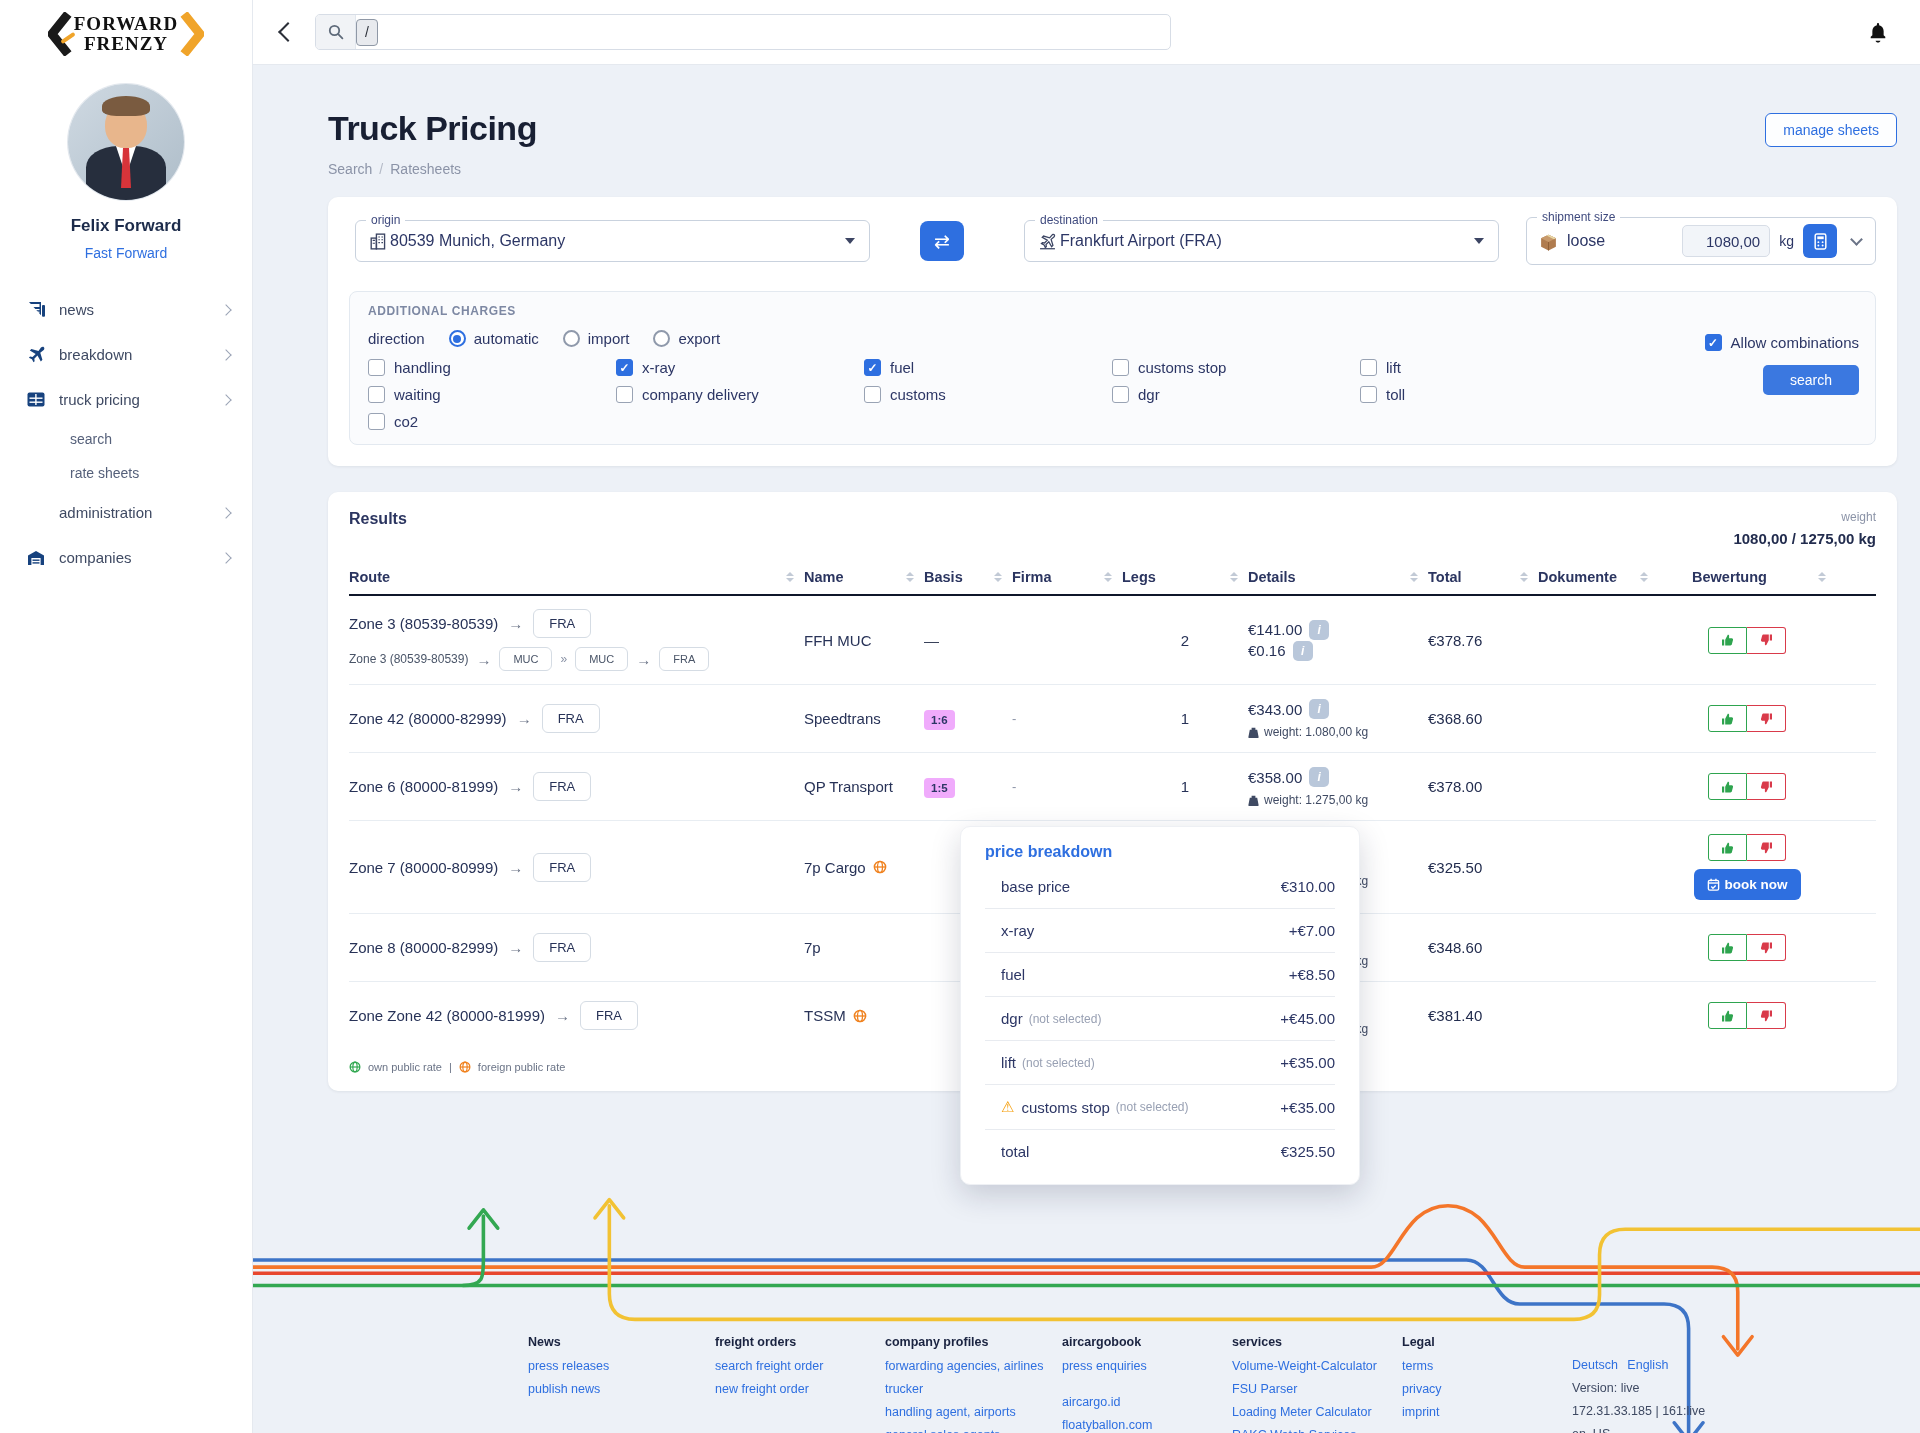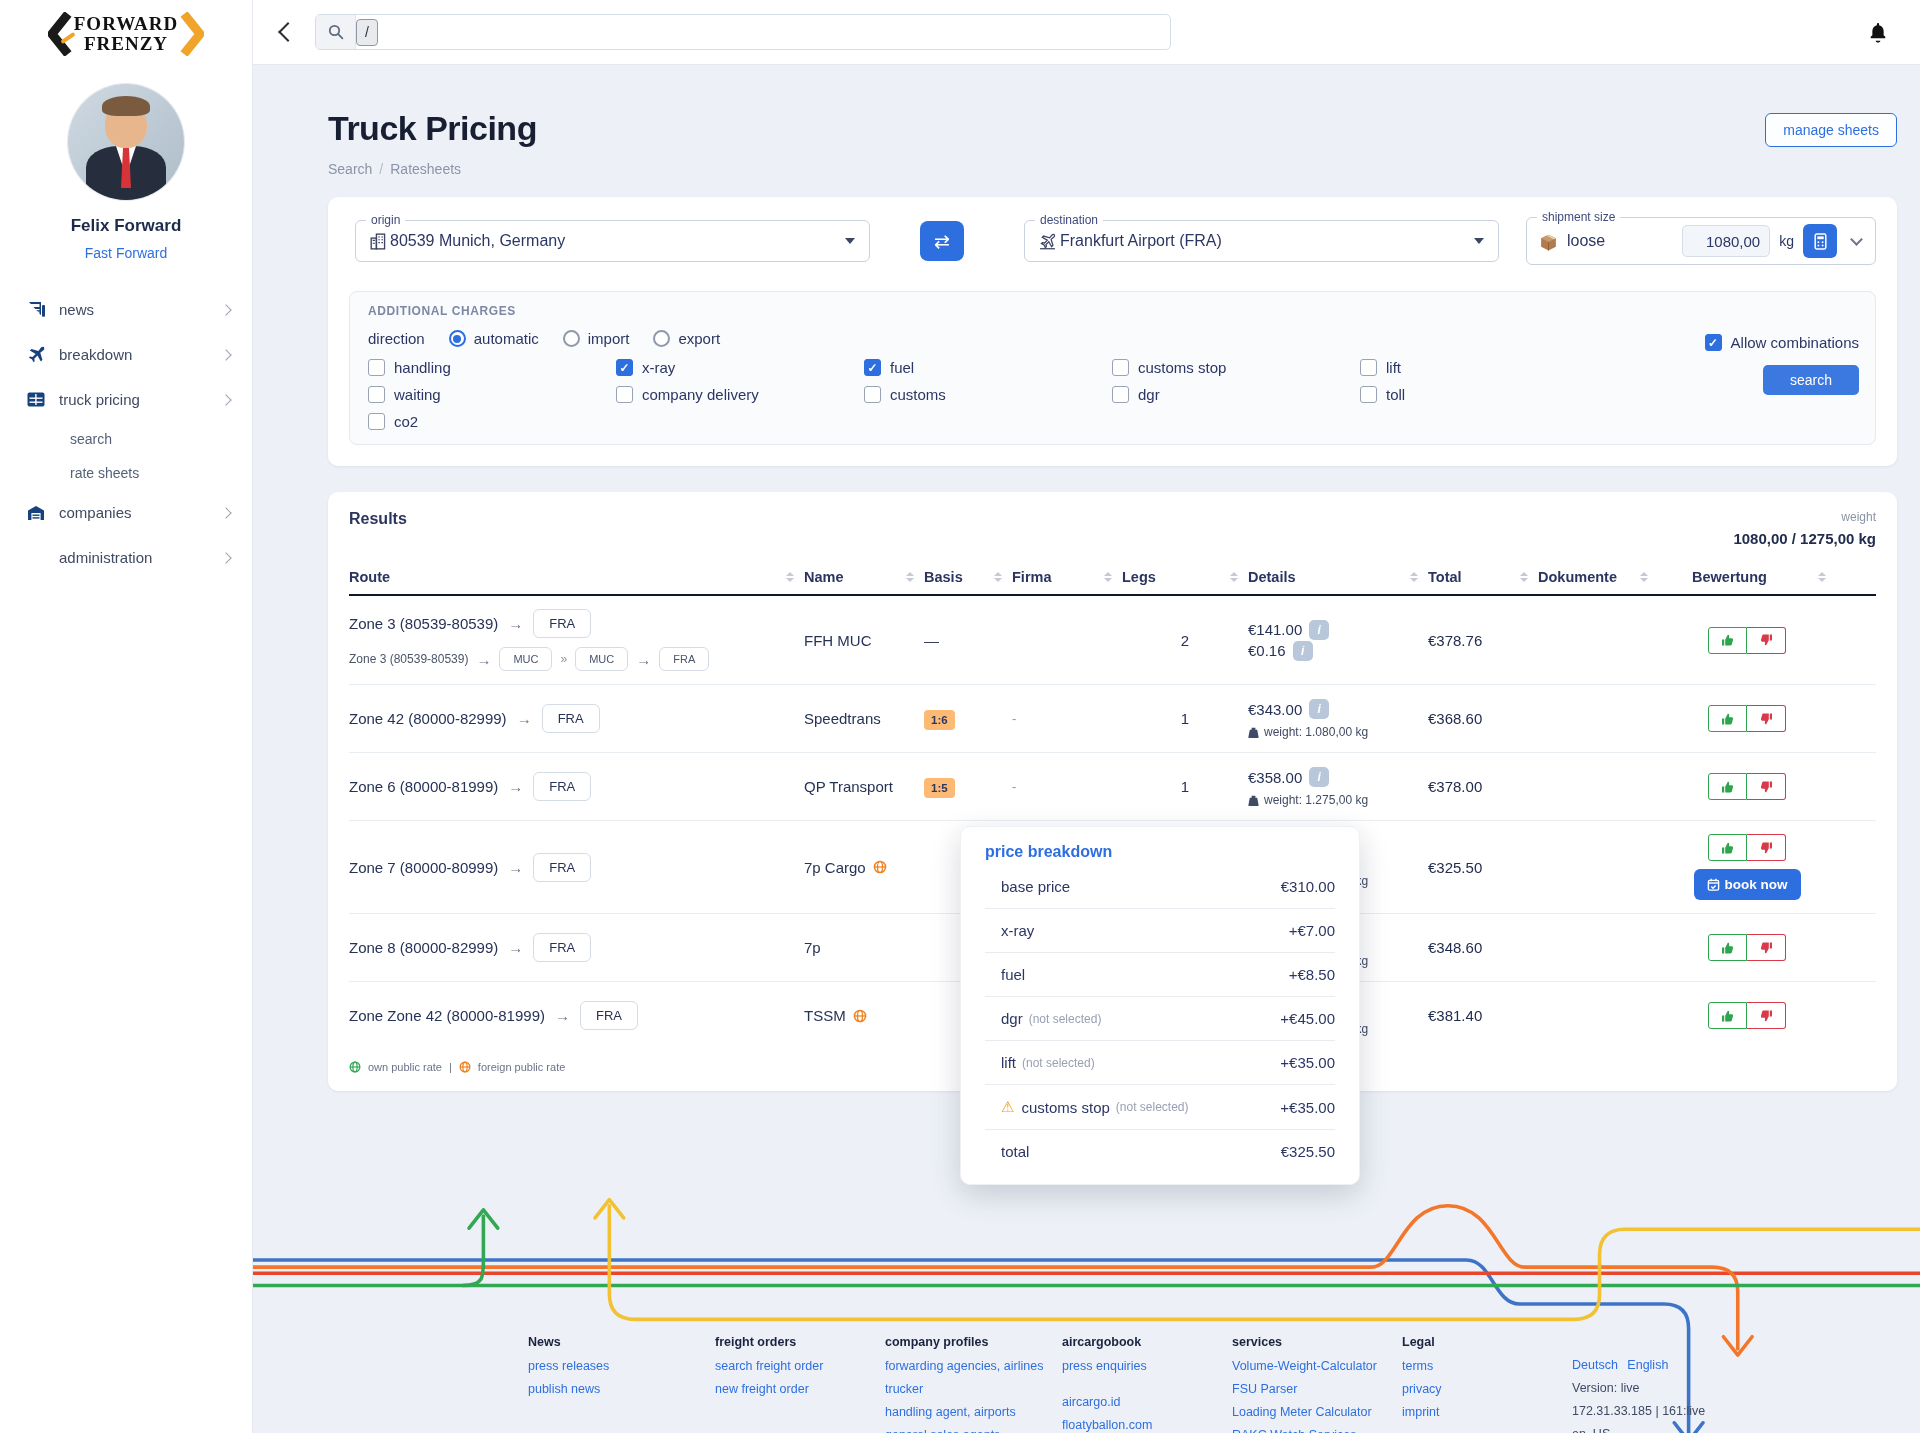--- a/index.html
+++ b/index.html
@@ -100,21 +100,21 @@
   .sort .up { border-bottom:4px solid #c2cad6; } .sort .dn { border-top:4px solid #c2cad6; }
   .trow.data { border-bottom:1px solid #e8edf2; padding:13px 0; min-height:64px; font-size:15px; color:#273257;}
   .trow.data:last-of-type { border-bottom:0; }
   .route-main { display:flex; align-items:center; gap:10px; }
   .arrow { color:#6b7487; font-size:15px; }
   .chip { border:1px solid #d5dce4; border-radius:6px; background:#fff; padding:6px 15px; font-size:13px; color:#273257; cursor:pointer;}
   .sub-route { display:flex; align-items:center; gap:8px; margin-top:9px; font-size:12px; color:#4a5568; }
   .chip.sm { padding:5px 13px; font-size:11px; color:#4a5568; }
   .chainsym { color:#8a93a6; }
   .name-cell { display:flex; align-items:center; gap:7px; }
-  .basis-chip { background:#fdba74; border-radius:4px; padding:4px 7px; font-size:11.5px; font-weight:bold; color:#2c3665;}
+  .basis-chip { background:#f0abfc; border-radius:4px; padding:4px 7px; font-size:11.5px; font-weight:bold; color:#2c3665;}
   .dash { color:#39425a; } .dash.lite { color:#8a93a6; font-size:13px;}
   .legs { text-align:center; }
   .details-cell .pline { display:flex; align-items:center; gap:7px; margin:1px 0;}
   .ibadge { width:20px; height:20px; background:#b9c7da; color:#fff; border-radius:5px; font-size:12px; font-weight:bold; font-style:italic; display:inline-flex; align-items:center; justify-content:center; cursor:pointer; flex:none;}
   .wline { display:flex; align-items:center; gap:5px; margin-top:6px; font-size:12px; color:#3f4a63;}
   .total-cell { font-size:15px; color:#222c4e; }
   .bew { display:flex; flex-direction:column; align-items:center; }
   .thumbs { display:flex; }
   .thumb { width:39px; height:27px; display:flex; align-items:center; justify-content:center; background:#fff; cursor:pointer;}
   .thumb.up { border:1px solid #2ea44f; color:#2ea44f; border-radius:3px 0 0 3px;}
@@ -207,33 +207,33 @@
               <rect x="2.5" y="5.5" width="13" height="1.4" fill="#fff"></rect>
               <rect x="2.5" y="9.5" width="13" height="1.4" fill="#fff"></rect>
               <rect x="8.2" y="2" width="1.4" height="11" fill="#fff"></rect>
             </svg>
         </span>
         <span>truck pricing</span>
         <span class="chev"></span>
       </div>
       <div class="nav-sub">search</div>
       <div class="nav-sub">rate sheets</div>
+      <div class="nav-item noicon">
+        <span>administration</span>
+        <span class="chev"></span>
+      </div>
       <div class="nav-item">
         <span class="nico">
           <svg width="18" height="16" viewBox="0 0 18 16">
               <path fill="currentColor" d="M1 15V5.5L9 1l8 4.5V15h-3.4V8H4.4v7H1z"></path>
               <rect x="5.5" y="9.5" width="7" height="1.4" fill="currentColor"></rect>
               <rect x="5.5" y="12.2" width="7" height="1.4" fill="currentColor"></rect>
             </svg>
         </span>
         <span>companies</span>
-        <span class="chev"></span>
-      </div>
-      <div class="nav-item noicon">
-        <span>administration</span>
         <span class="chev"></span>
       </div>
     </nav>
   </aside>
 
   <div class="main">
 
     <div class="topbar">
       <span class="back"></span>
       <div class="searchbox">

